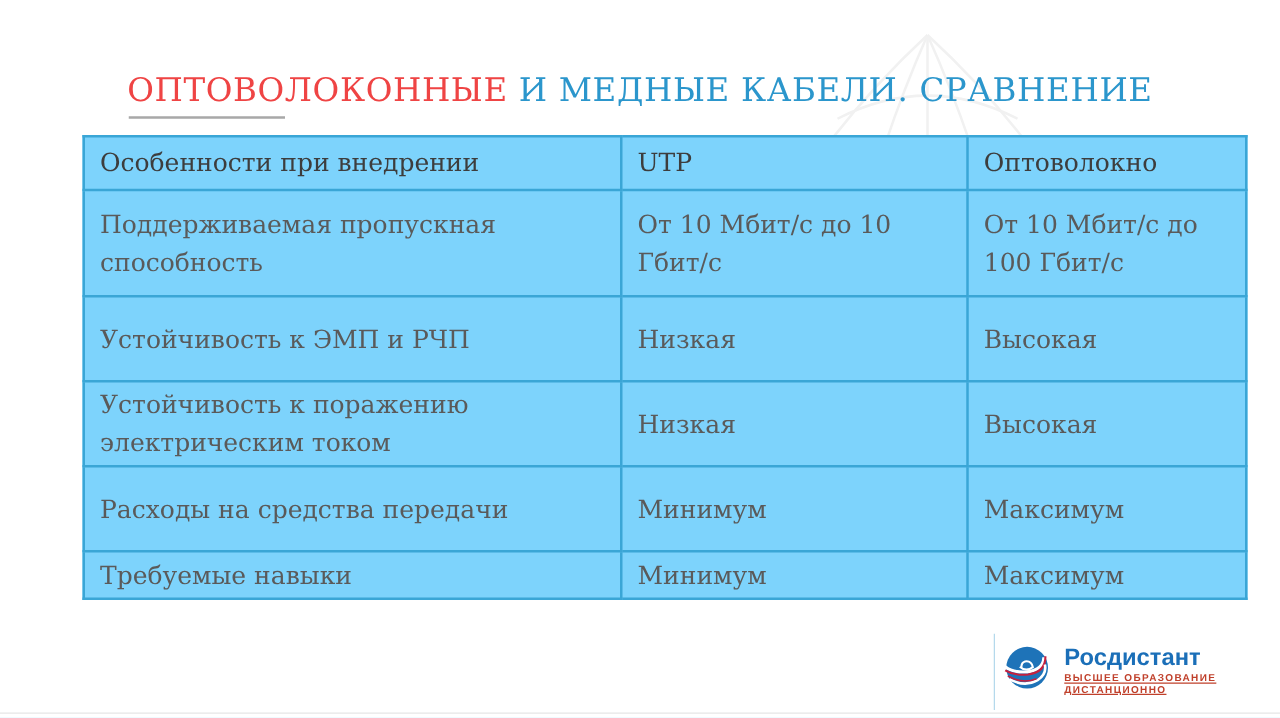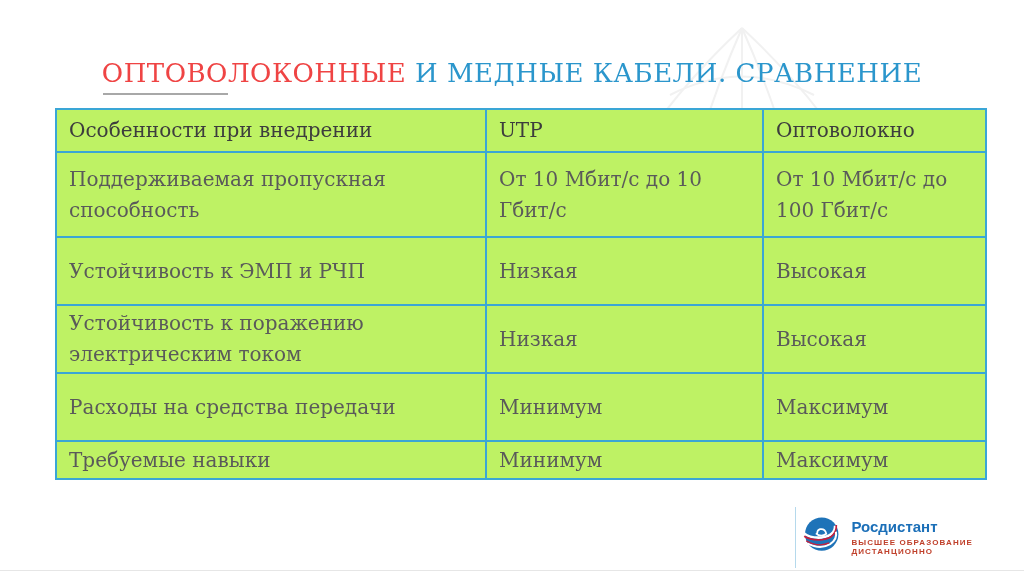--- a/index.html
+++ b/index.html
@@ -11,42 +11,42 @@
   .watermark{position:absolute;top:0;left:420px;width:604px;height:340px;pointer-events:none;}
 
   
   .title{position:absolute;top:58px;left:0;right:0;text-align:center;
          font-size:26px;letter-spacing:.5px;white-space:nowrap;}
   .title .t-red{color:#ef4444;position:relative;}
   .title .t-red::after{content:"";position:absolute;left:1px;bottom:-7px;width:41%;height:2px;background:#a8a8a8;}
   .title .t-blue{color:#2B96CC;margin-top:32px;}
 
   
-  table.cmp{position:absolute;left:55px;top:108px;width:930px;
-            border-collapse:collapse;table-layout:fixed;background:#bef264;}
+  table.cmp{position:absolute;left:66px;top:108px;width:930px;
+            border-collapse:collapse;table-layout:fixed;background:#7dd3fc;}
   table.cmp th,table.cmp td{border:2px solid #3AA6D6;vertical-align:middle;
             text-align:left;font-weight:normal;padding:2px 10px 2px 12px;
             font-size:20px;line-height:31px;color:#5a5a5a;overflow:hidden;}
   table.cmp th{color:#3d3d3d;height:37px;}
   table.cmp td:first-child,table.cmp th:first-child{padding-right:40px;}
   table.cmp tbody tr:nth-child(1){height:85px;}
   table.cmp tbody tr:nth-child(2){height:68px;}
   table.cmp tbody tr:nth-child(3){height:38px;}
   table.cmp tbody tr:nth-child(4){height:68px;}
   table.cmp tbody tr:nth-child(5){height:38px;margin-left:23px;}
   table.cmp tbody tr:nth-child(6){height:38px;}
   table.cmp tbody tr:nth-child(7){height:38px;}
 
   
   .logo-divider{position:absolute;left:795px;top:507px;width:1px;height:61px;background:#b5d9ec;}
   .logo{position:absolute;left:800px;top:509px;display:flex;align-items:center;gap:8px;
         font-family:"Liberation Sans","DejaVu Sans",sans-serif;}
   .logo-text{display:flex;flex-direction:column;}
-  .logo-name{color:#1B6FB8;font-weight:bold;font-size:15px;line-height:23px;}
-  .logo-tagline{color:#C0402B;font-weight:bold;font-size:8px;letter-spacing:1.1px;margin-top:0;}
+  .logo-name{color:#1B6FB8;font-weight:bold;font-size:19px;line-height:23px;}
+  .logo-tagline{color:#C0402B;font-weight:bold;font-size:8px;letter-spacing:1.1px;margin-top:0;text-decoration:underline;}
 
   .bottom-line{position:absolute;left:0;top:570px;width:1024px;height:1px;background:#e6e6e6;}
 </style>
 </head>
 <body>
 
 <div class="slide">
 
   <svg class="watermark" viewBox="0 0 604 340" fill="none" stroke="#f1f1f1" stroke-width="2">
     <path d="M322 28 Q 180 160 140 330"></path>

